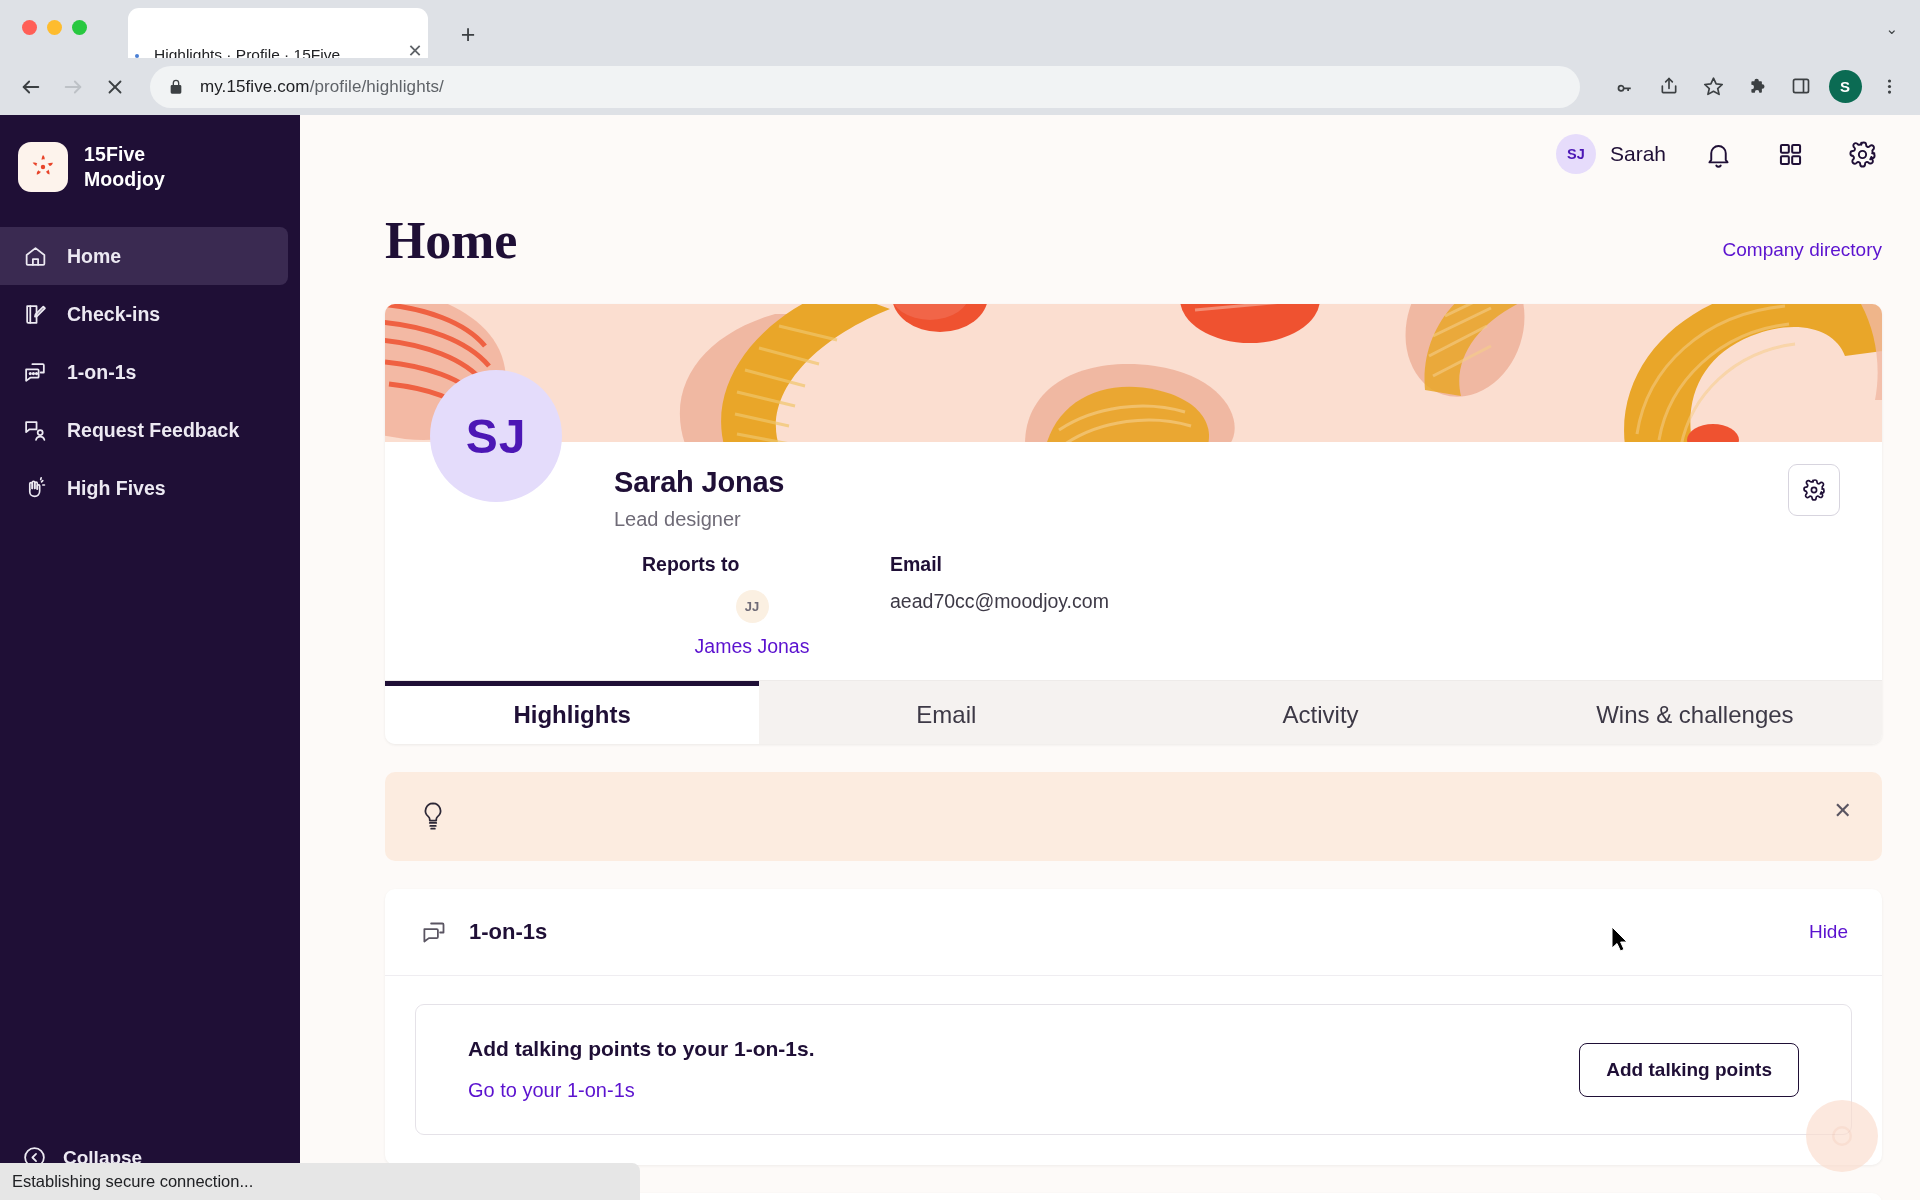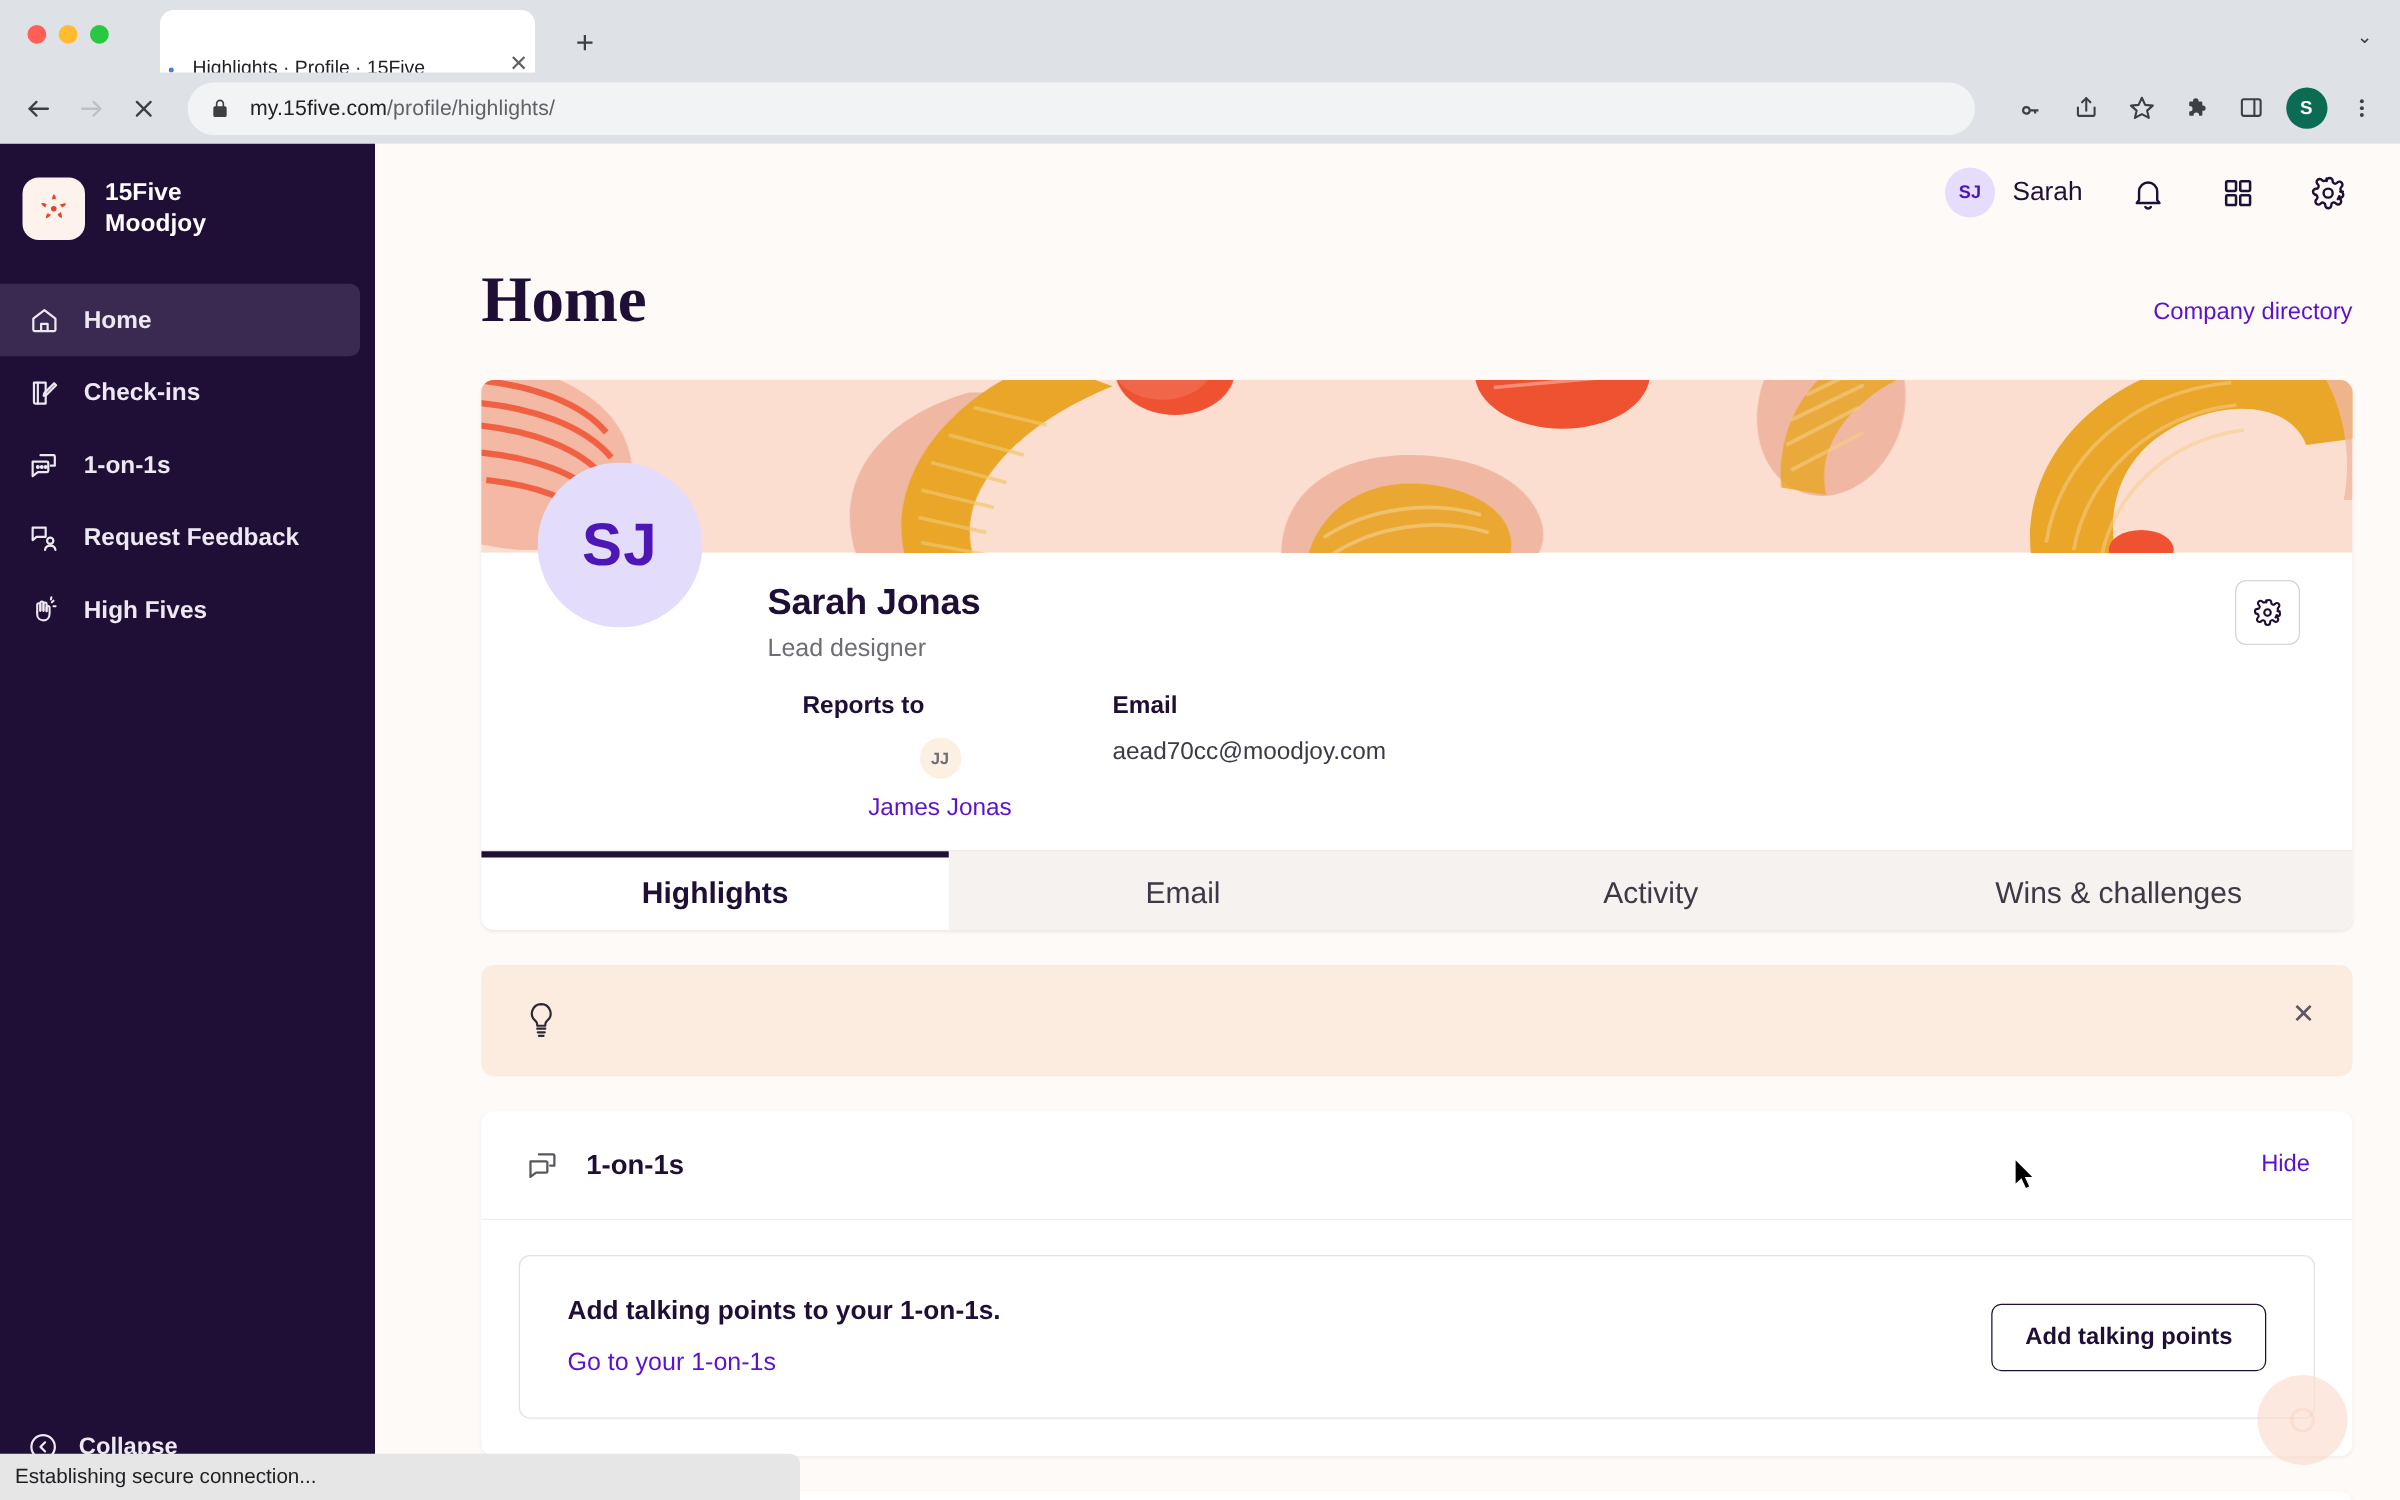--- a/index.html
+++ b/index.html
@@ -134,21 +134,21 @@
   .protip-close { position: absolute; right: 30px; top: 26px; color: #5a5562; font-size: 22px; }
 
   
   .sec-card { margin-top: 28px; background: #fff; border-radius: 10px; box-shadow: 0 1px 3px rgba(0,0,0,.06); overflow: hidden; }
   .sec-head { display: flex; align-items: center; padding: 28px 34px; border-bottom: 1px solid #efedf1; }
   .sec-icon { width: 30px; height: 30px; display: flex; align-items: center; justify-content: center; color: #5a5562; margin-right: 20px; }
   .sec-title { font-size: 22px; font-weight: 700; color: #1f0f36; }
   .sec-action { margin-left: auto; font-size: 19px; color: #5b12cf; font-weight: 500; }
   .sec-body { padding: 28px 30px 30px 30px; }
   .inner-card {
-    border: 1px solid #e5e2e8; border-radius: 9px; padding: 32px 38px;
+    border: 1px solid #e5e2e8; border-radius: 9px; padding: 32px 52px;
     display: flex; align-items: center;
   }
   .ic-left { flex: 1; }
   .ic-title { font-size: 21px; font-weight: 700; color: #1f0f36; }
   .ic-link { font-size: 20px; color: #5b12cf; margin-top: 18px; display: inline-block; }
   .btn-outline {
     border: 1.5px solid #1f0f36; border-radius: 8px; background: #fff;
     padding: 0 26px; height: 54px; display: flex; align-items: center;
     font-size: 19px; font-weight: 700; color: #1f0f36; white-space: nowrap;
   }

